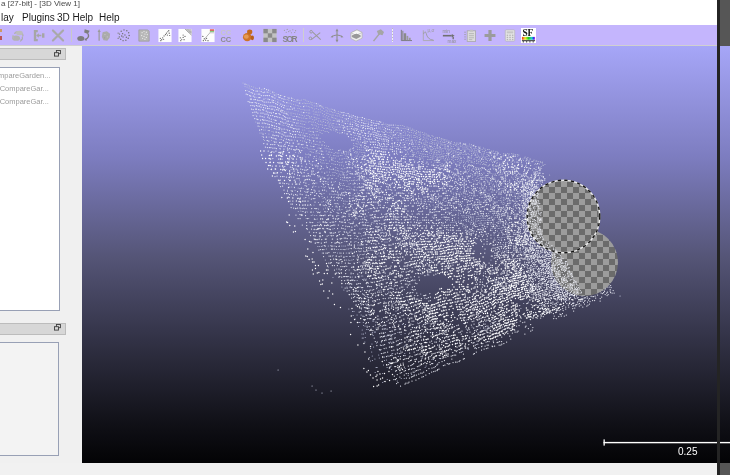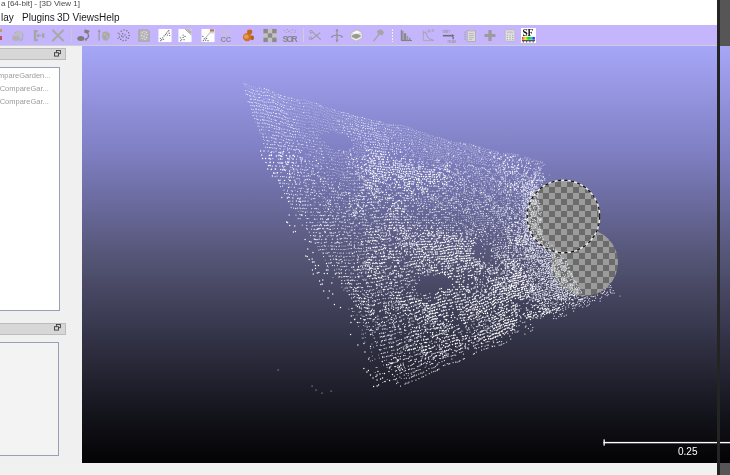--- a/index.html
+++ b/index.html
@@ -11,25 +11,25 @@
 #toolbar{position:absolute;left:0;top:25px;width:718px;height:21px;background:#c4b5fd;border-bottom:1px solid #d0d0d0}
 #dock{position:absolute;left:0;top:46px;width:43px;height:417px;background:#f0f0f0}
 .dhdr{position:absolute;left:0;width:66px;height:12px;background:#d7d7d7;border:1px solid #bcbcbc;border-left:none}
 #tree{position:absolute;left:-2px;top:20.5px;width:62px;height:244px;background:#fff;border:1px solid #98a0b5}
 #tree div{font-size:7.5px;color:#9c9c9c;white-space:nowrap;margin:0 0 0 -1px;height:13.2px;line-height:12px;overflow:hidden}
 #props{position:absolute;left:-2px;top:296px;width:60.5px;height:113.5px;background:#f3f3f3;border:1px solid #98a0b5}
 #vp{position:absolute;left:82px;top:46px;width:652px;height:475px}
 #status{position:absolute;left:0;top:463px;width:717px;height:12px;background:#f1f1f1}
 </style></head><body>
 <div id="win">
-<div id="title">a [64-bit] - [3D View 1]</div>
+<div id="title">a [27-bit] - [3D View 1]</div>
 <div id="menu">
       <span style="left:1px">lay</span>
       <span style="left:22px">Plugins</span>
-<span style="left:57px">3D Views</span>
+<span style="left:57px">3D Help</span>
       <span style="left:99px">Help</span>
     </div>
 <div id="toolbar">
       <div style="position:absolute;left:0;top:4px;width:2px;height:3px;background:#c96"></div>
       <div style="position:absolute;left:0;top:11px;width:2px;height:4px;background:#b55"></div>
       <svg style="position:absolute;left:10.0px;top:3px" width="16" height="15" viewBox="0 0 16 16">
         <path d="M4.5 6.5a3 2.2 0 0 1 5.8-.8 2.6 2 0 0 1 2.2 3.4" fill="none" stroke="#b2b2b2" stroke-width="1.5"></path>
         <ellipse cx="9.5" cy="5.4" rx="3.6" ry="2.4" fill="#bcbcbc"></ellipse>
         <ellipse cx="6" cy="10.8" rx="4.2" ry="2.8" fill="#b2b2b2"></ellipse>
         <path d="M12.5 9.5q1 2.5-1.5 4l.6-1.8" fill="none" stroke="#adadad" stroke-width="1.2"></path>

